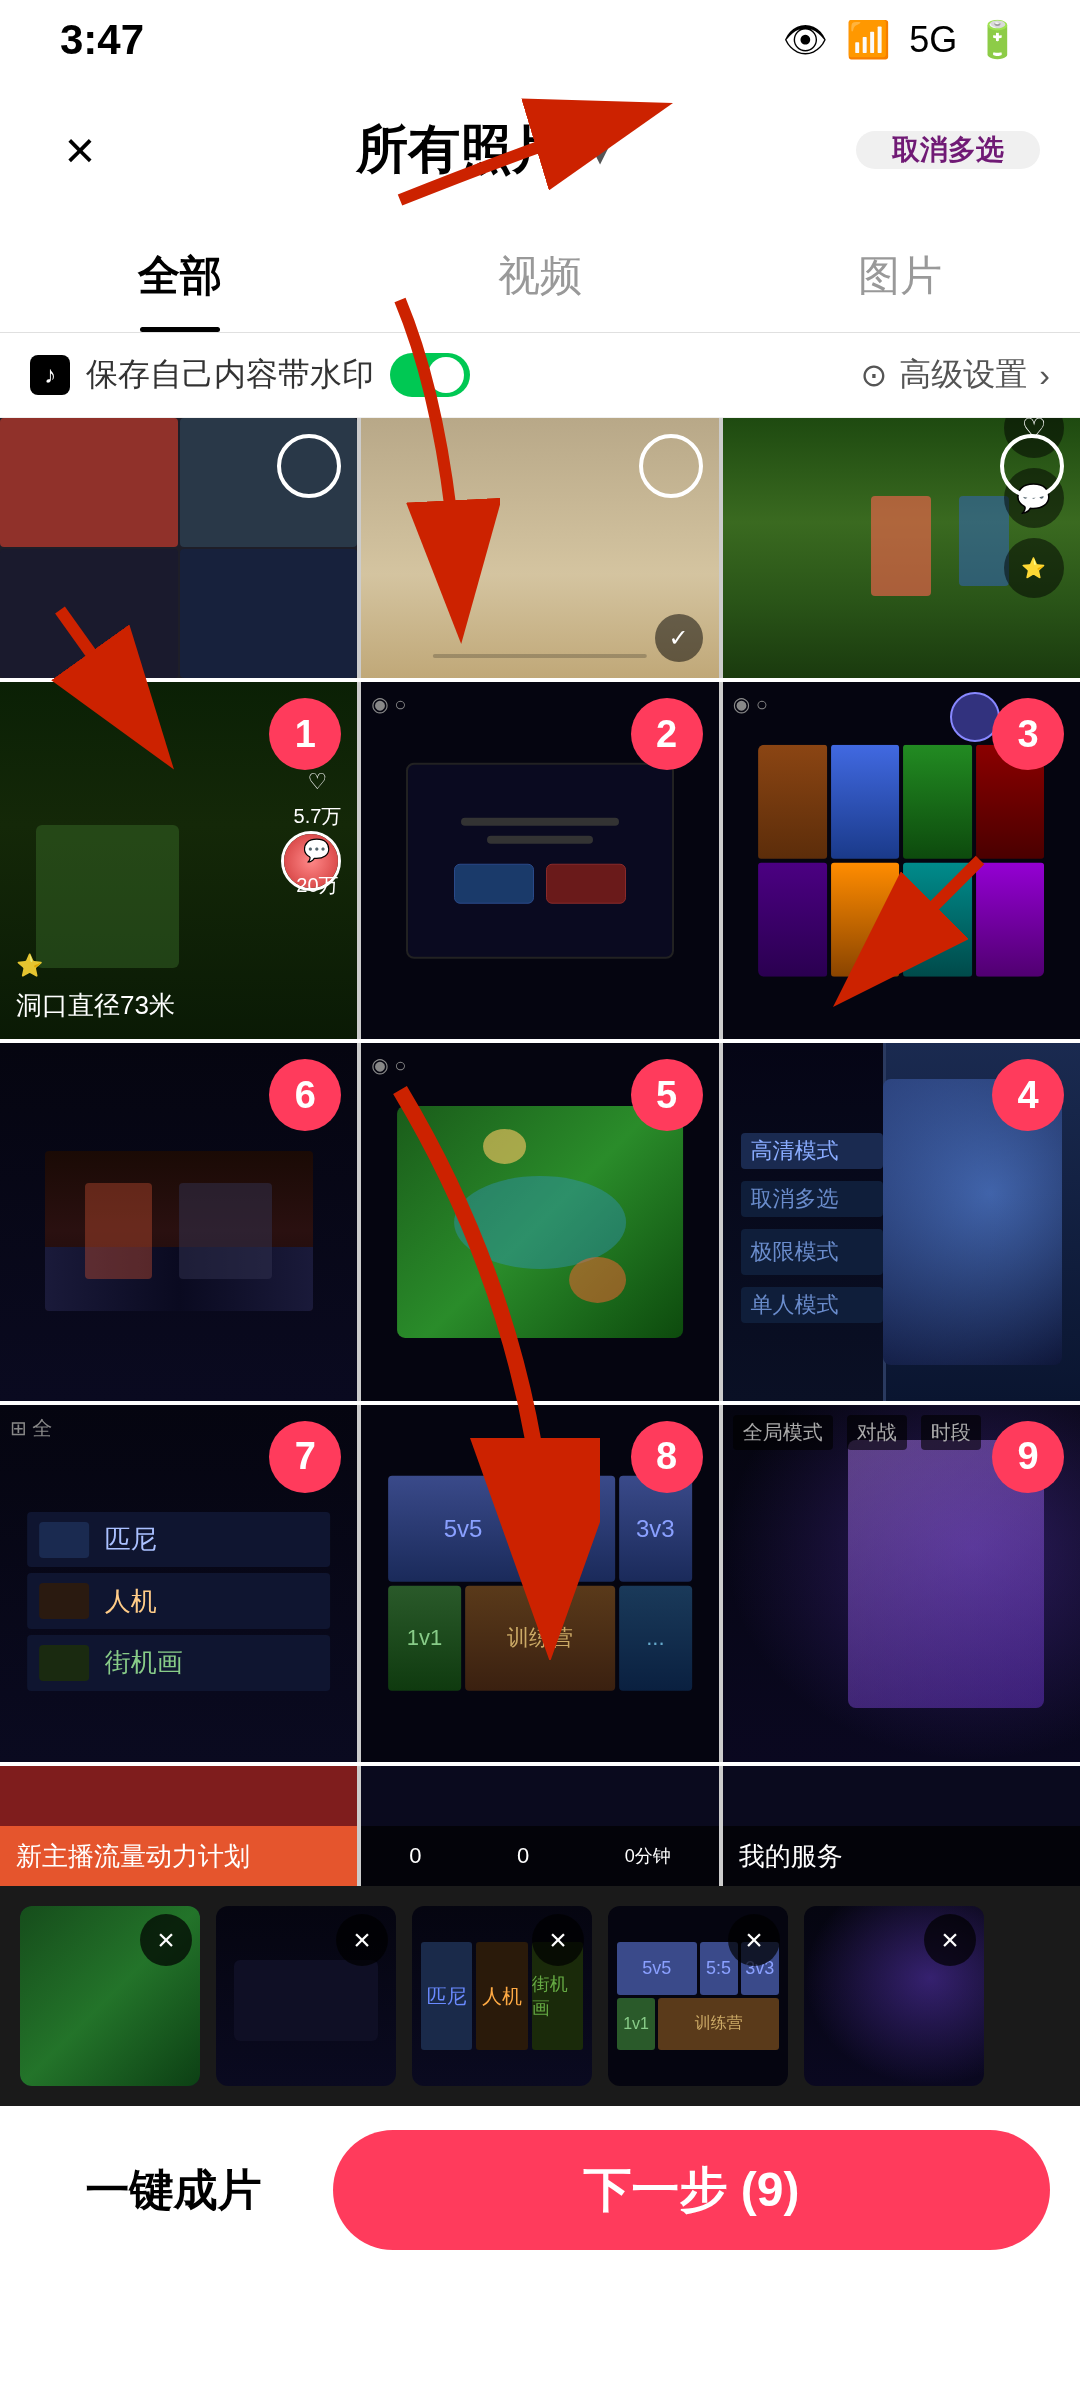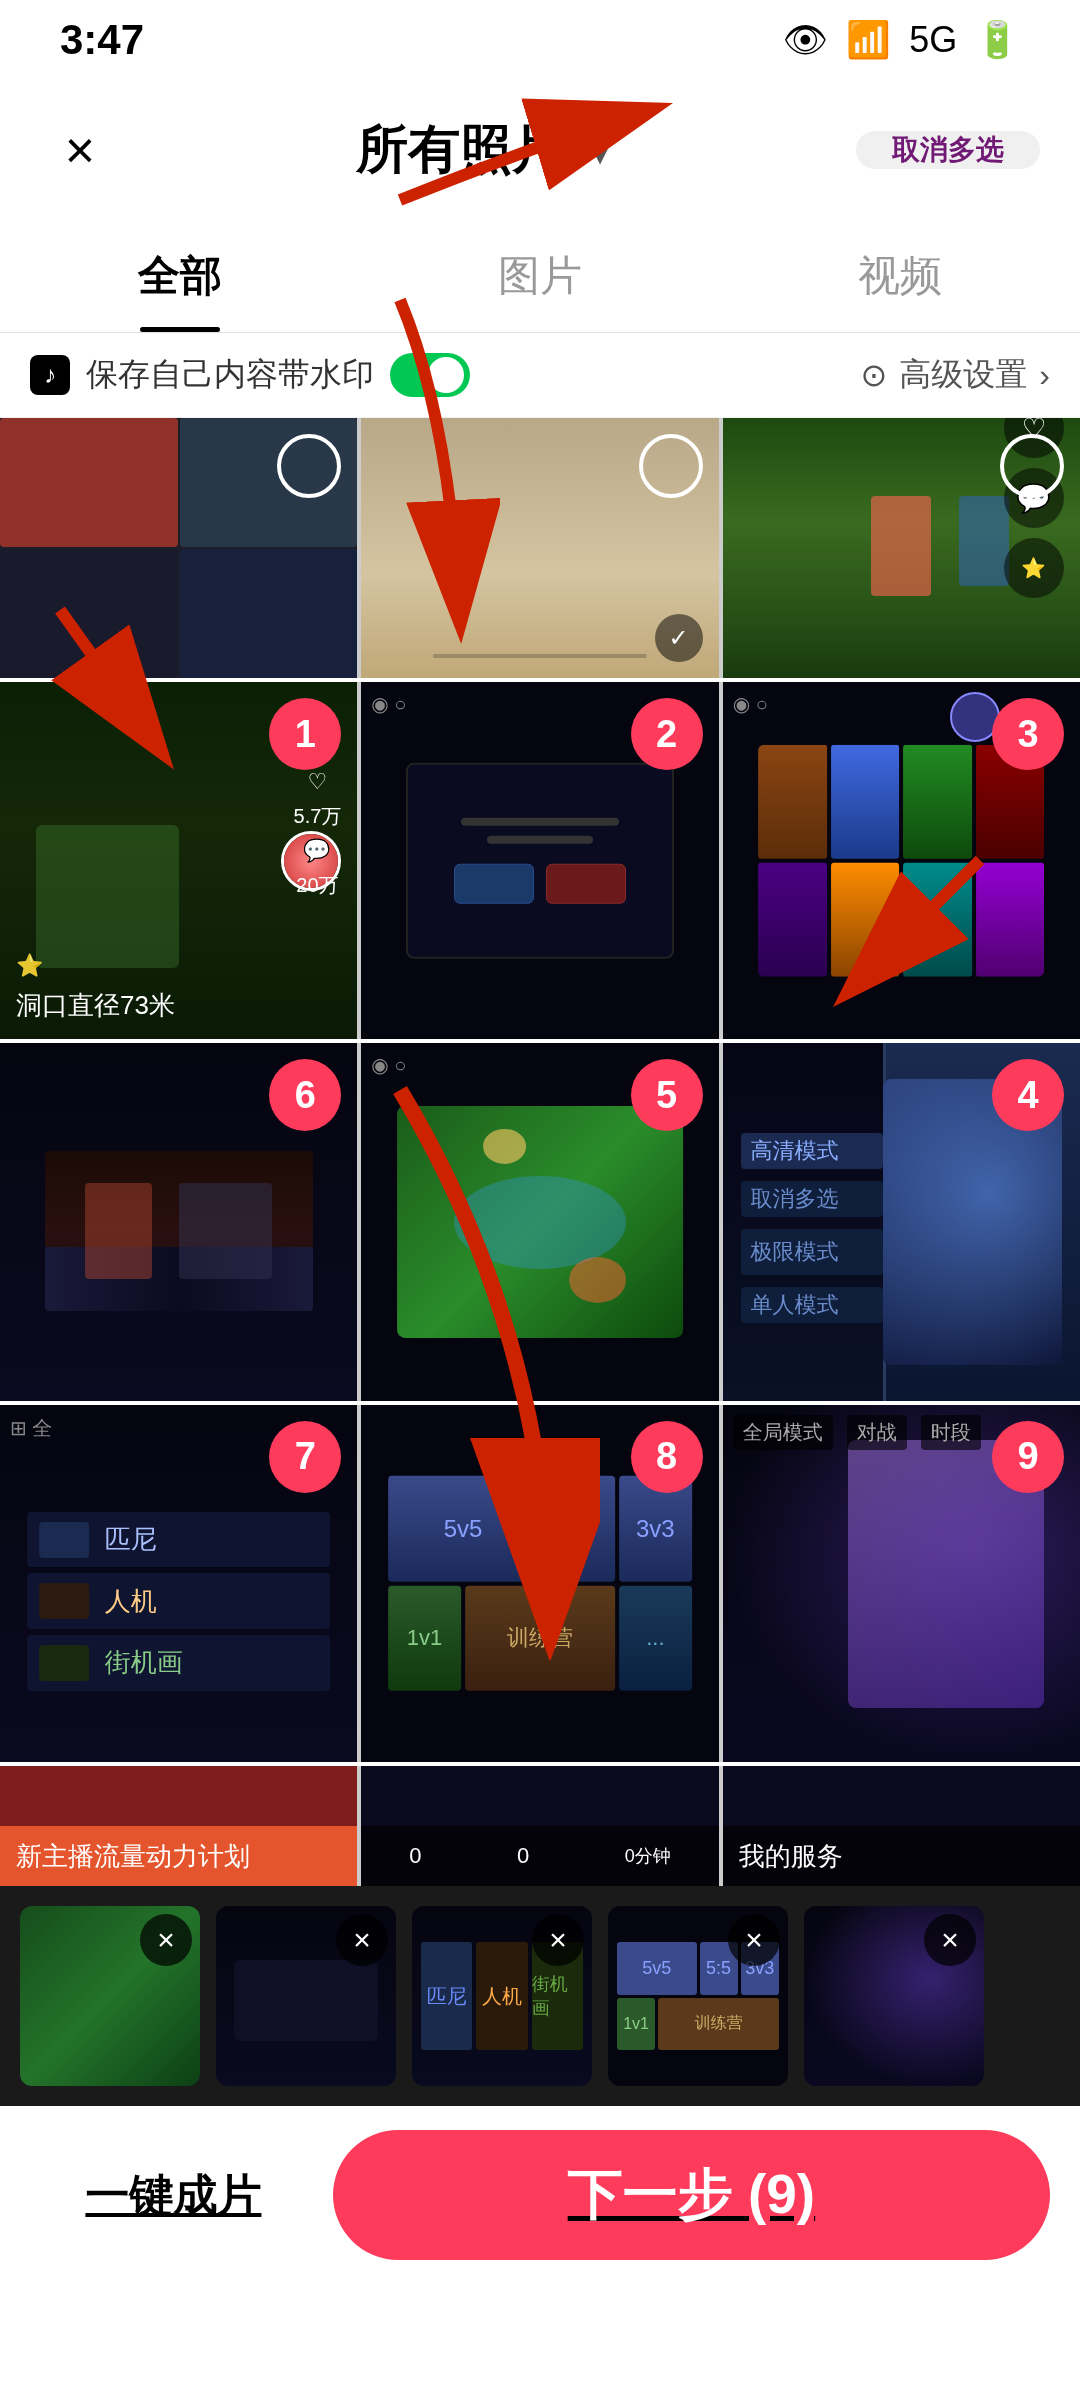--- a/index.html
+++ b/index.html
@@ -235,39 +235,38 @@
       cursor: pointer;
       z-index: 10;
     }
 
     
     .bottom-bar {
       display: flex;
       gap: 16px;
       background: #fff;
       padding: 24px 30px;
-      text-decoration: underline;
     }
     .one-click-btn {
       flex: 1;
       background: #fff;
       border: none;
       font-size: 44px;
       color: #000;
       font-weight: 600;
       cursor: pointer;
       text-align: center;
       padding: 28px 0;
     }
     .next-btn {
       flex: 2.5;
       background: #ff3b5c;
       border: none;
       border-radius: 80px;
-      font-size: 55px;
+      font-size: 48px;
       color: #fff;
       font-weight: 700;
       cursor: pointer;
       padding: 28px 0;
       text-align: center;
     }
   </style>
 </head>
 <body>
 
@@ -292,24 +291,24 @@
       <span class="chevron">▼</span>
     </div>
     <button class="cancel-multi-btn">取消多选</button>
   </div>
 
   <div class="tabs">
     <div class="tab active">
       <span>全部</span>
     </div>
     <div class="tab">
+      <span>视频</span>
+    </div>
+    <div class="tab">
       <span>图片</span>
-    </div>
-    <div class="tab">
-      <span>视频</span>
     </div>
   </div>
 
   <div class="settings-bar">
     <div class="settings-left">
       <div class="tiktok-icon">♪</div>
       <span>保存自己内容带水印</span>
       <div class="toggle-switch"></div>
     </div>
     <div class="settings-right">

